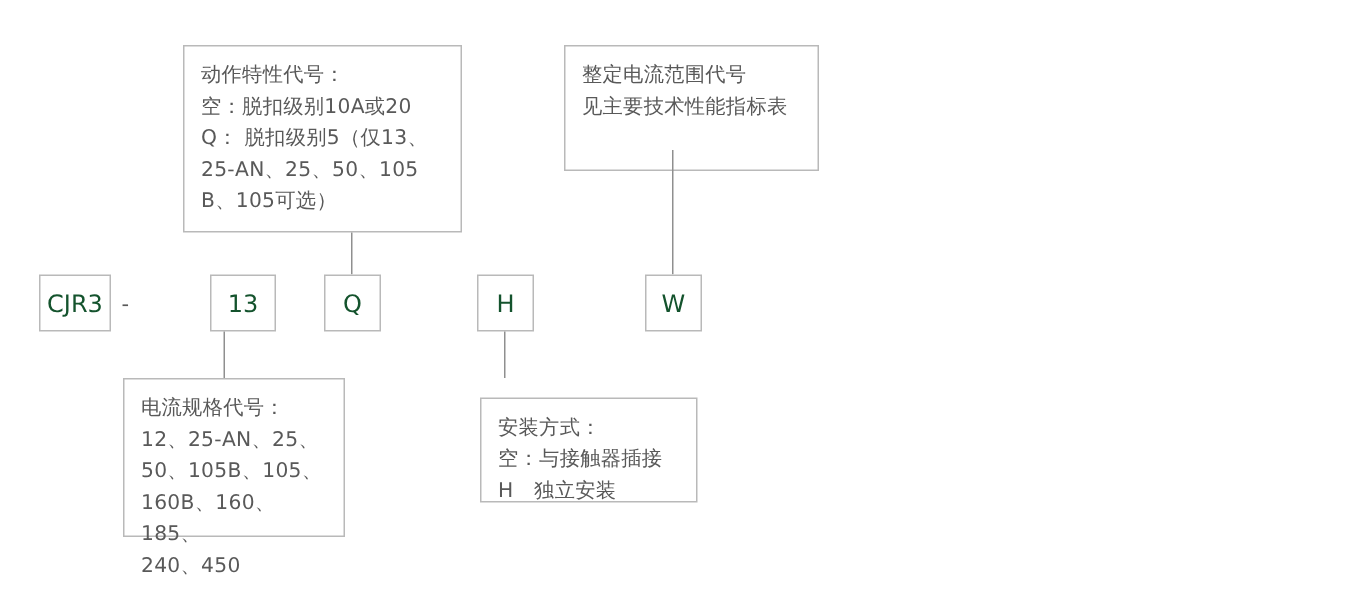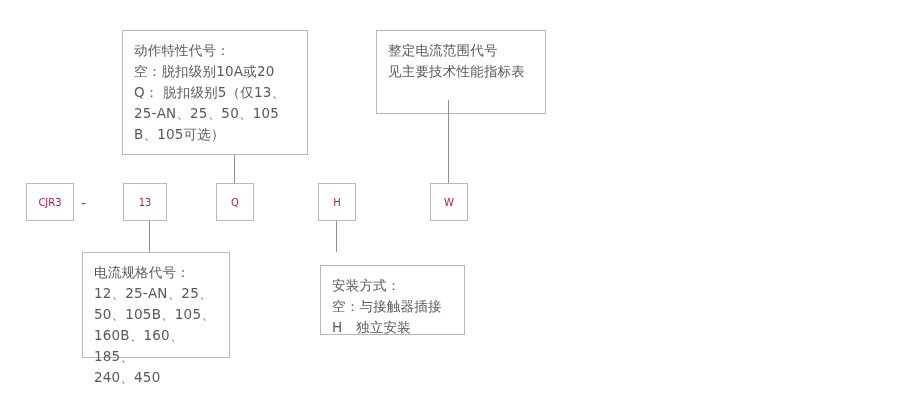--- a/index.html
+++ b/index.html
@@ -30,41 +30,41 @@
     padding: 9px 11px 24px 11px;
     font-size: 13.5px;
     line-height: 21px;
     letter-spacing: 0.2px;
     white-space: pre-wrap;
   }
   .code-box {
     display: flex;
     align-items: center;
     justify-content: center;
-    font-size: 10px;
-    color: #be185d;
+    font-size: 16px;
+    color: #14532d;
   }
   .connector {
     position: absolute;
     background: #8f8f8f;
   }
   .v-line { width: 1px; }
   .dash {
     position: absolute;
     font-size: 14px;
     color: #595959;
     line-height: 1;
   }
 
   
   #box-action-code   { left: 122px; top: 30px;  width: 186px; height: 125px; }
   #box-current-range { left: 376px; top: 30px;  width: 170px; height: 84px;  }
 
   #box-cjr3 { left: 26px;  top: 183px; width: 48px; height: 38px; }
-  #box-13   { left: 123px; top: 183px; width: 44px; height: 38px; }
+  #box-13   { left: 140px; top: 183px; width: 44px; height: 38px; }
   #box-q    { left: 216px; top: 183px; width: 38px; height: 38px; }
   #box-h    { left: 318px; top: 183px; width: 38px; height: 38px; }
   #box-w    { left: 430px; top: 183px; width: 38px; height: 38px; }
 
   #box-current-spec { left: 82px;  top: 252px; width: 148px; height: 106px; }
   #box-install      { left: 320px; top: 265px; width: 145px; height: 70px;  }
 
   #dash-sep { left: 81px; top: 196px; }
 
   

